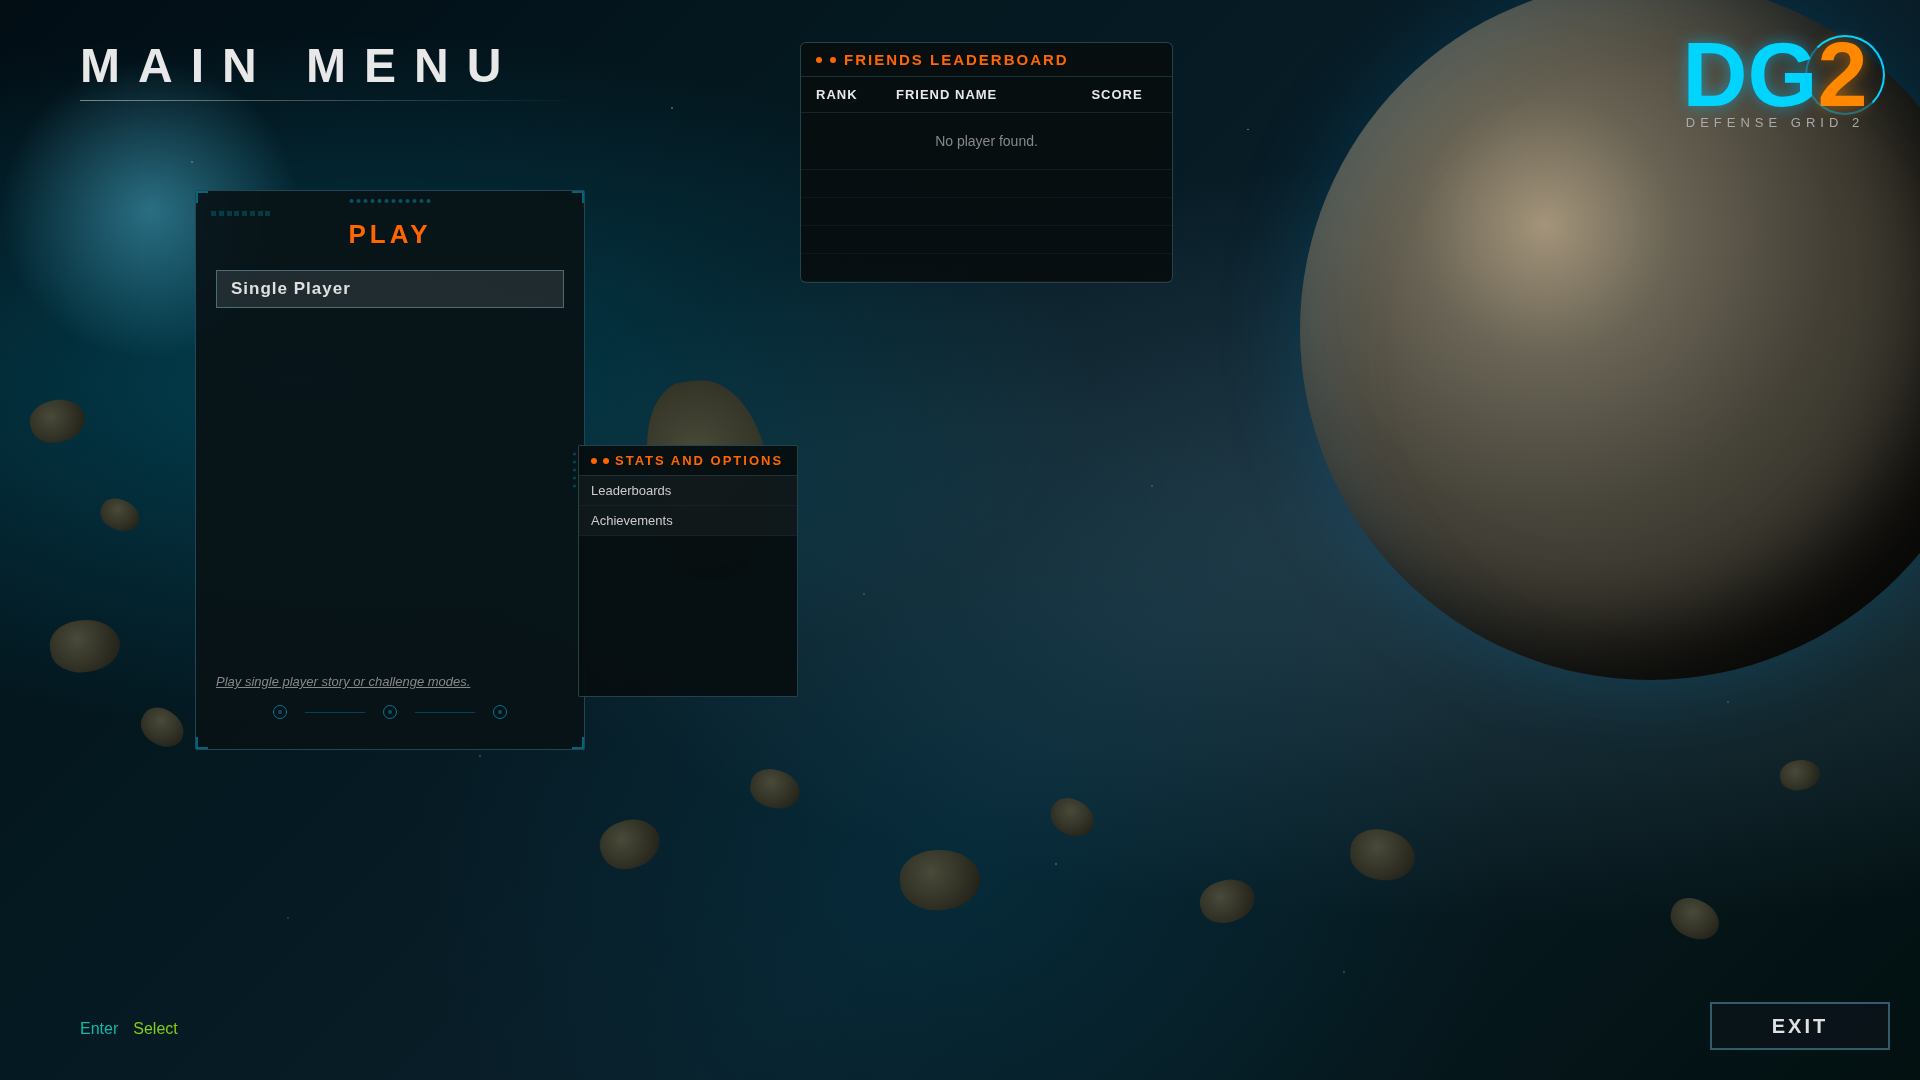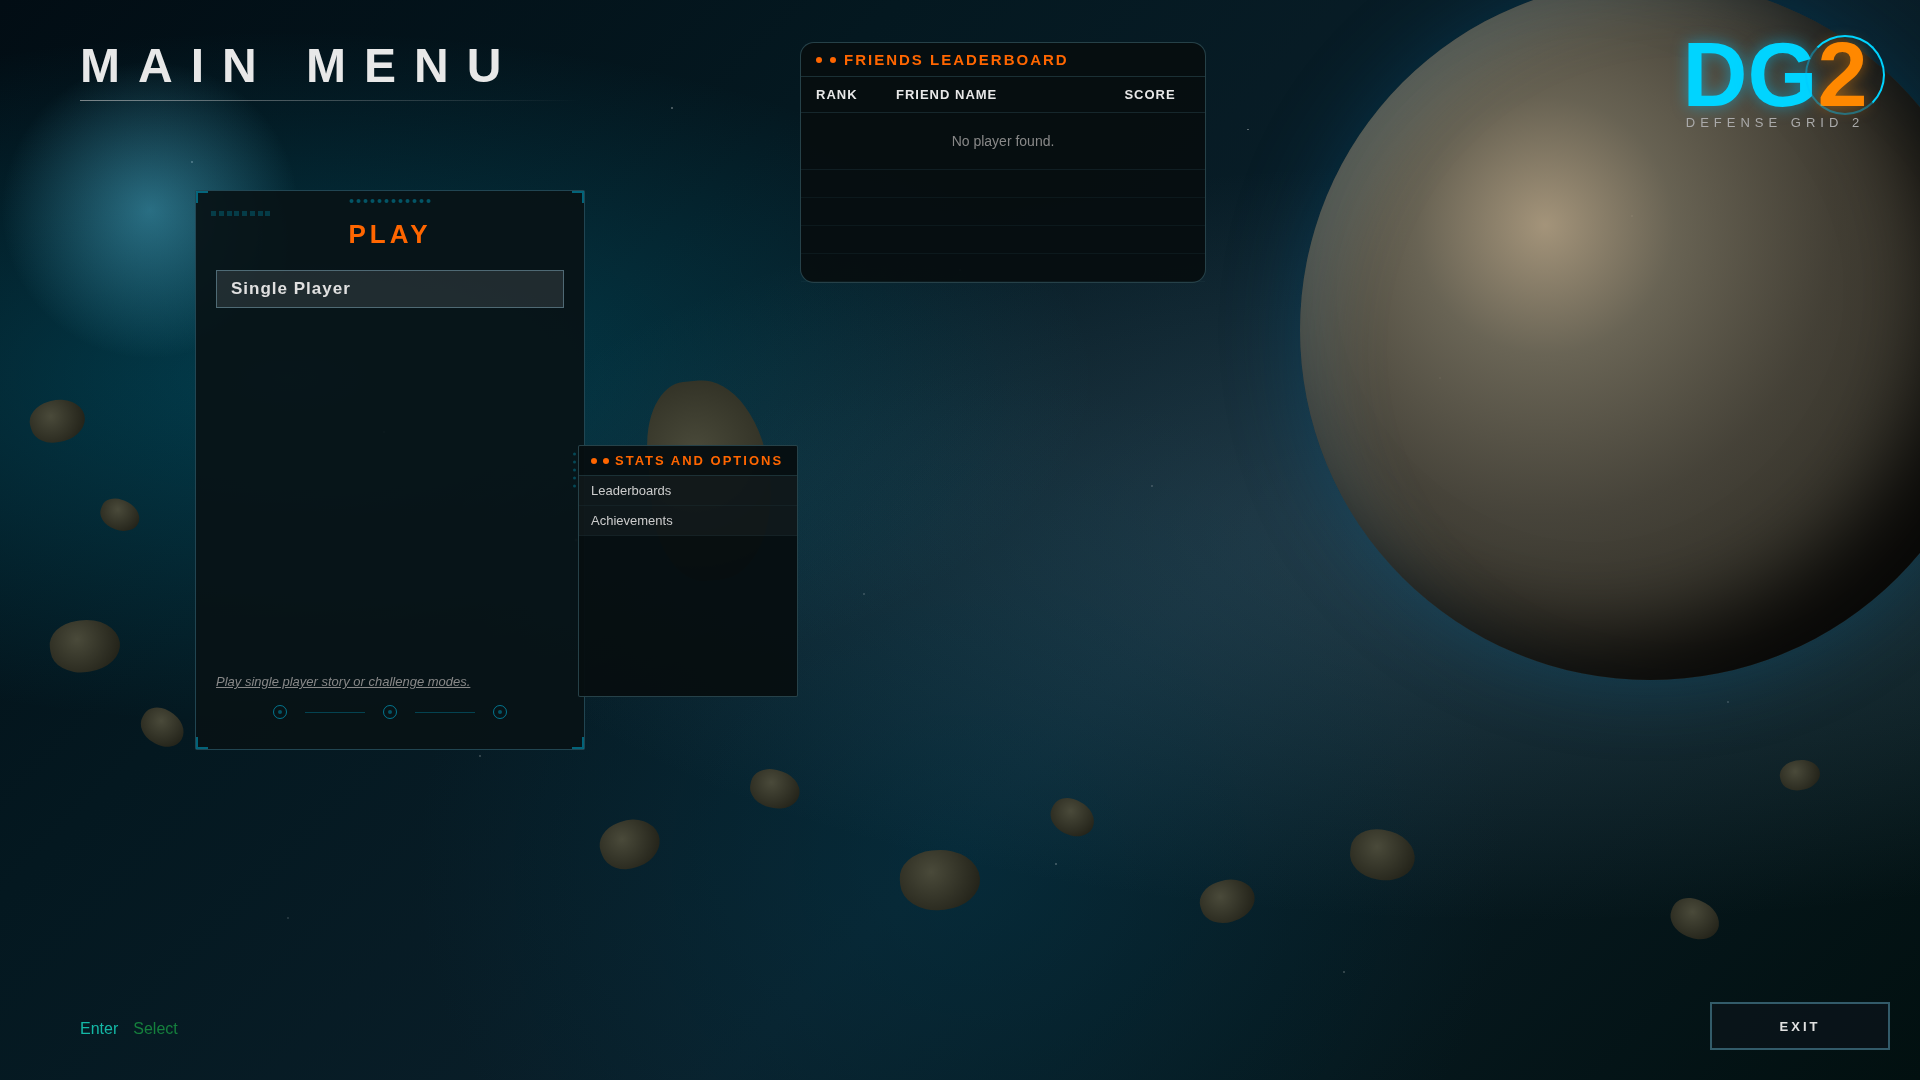--- a/index.html
+++ b/index.html
@@ -310,24 +310,24 @@
     .corner-tl { top: 0; left: 0; border-top: 2px solid rgba(0,180,220,0.5); border-left: 2px solid rgba(0,180,220,0.5); }
     .corner-tr { top: 0; right: 0; border-top: 2px solid rgba(0,180,220,0.5); border-right: 2px solid rgba(0,180,220,0.5); }
     .corner-bl { bottom: 0; left: 0; border-bottom: 2px solid rgba(0,180,220,0.5); border-left: 2px solid rgba(0,180,220,0.5); }
     .corner-br { bottom: 0; right: 0; border-bottom: 2px solid rgba(0,180,220,0.5); border-right: 2px solid rgba(0,180,220,0.5); }
 
     
     .leaderboard-panel {
       position: absolute;
       top: 42px;
       left: 800px;
-      width: 406px;
+      width: 373px;
       background: rgba(6,14,16,0.95);
       border: 1px solid rgba(60,100,110,0.6);
-      border-radius: 14px;
+      border-radius: 6px;
     }
 
     .leaderboard-title-bar {
       padding: 8px 15px;
       border-bottom: 1px solid rgba(60,100,110,0.4);
       display: flex;
       align-items: center;
       gap: 8px;
     }
 
@@ -422,21 +422,21 @@
       bottom: 30px;
       right: 30px;
       width: 180px;
       height: 48px;
       background: rgba(10,20,25,0.95);
       border: 2px solid rgba(80,140,160,0.6);
       display: flex;
       align-items: center;
       justify-content: center;
       cursor: pointer;
-      font-size: 13px;
+      font-size: 20px;
       font-weight: bold;
       color: #e0e0e0;
       letter-spacing: 3px;
       text-transform: uppercase;
     }
 
     
     .controls-hint {
       position: absolute;
       bottom: 42px;
@@ -447,21 +447,21 @@
     }
 
     .control-key {
       font-size: 16px;
       color: #14b8a6;
       font-weight: normal;
     }
 
     .control-action {
       font-size: 16px;
-      color: #15803d;
+      color: #84cc16;
     }
 
     
     .play-panel-grid {
       position: absolute;
       top: 20px;
       left: 15px;
       width: 60px;
       height: 20px;
       display: grid;

